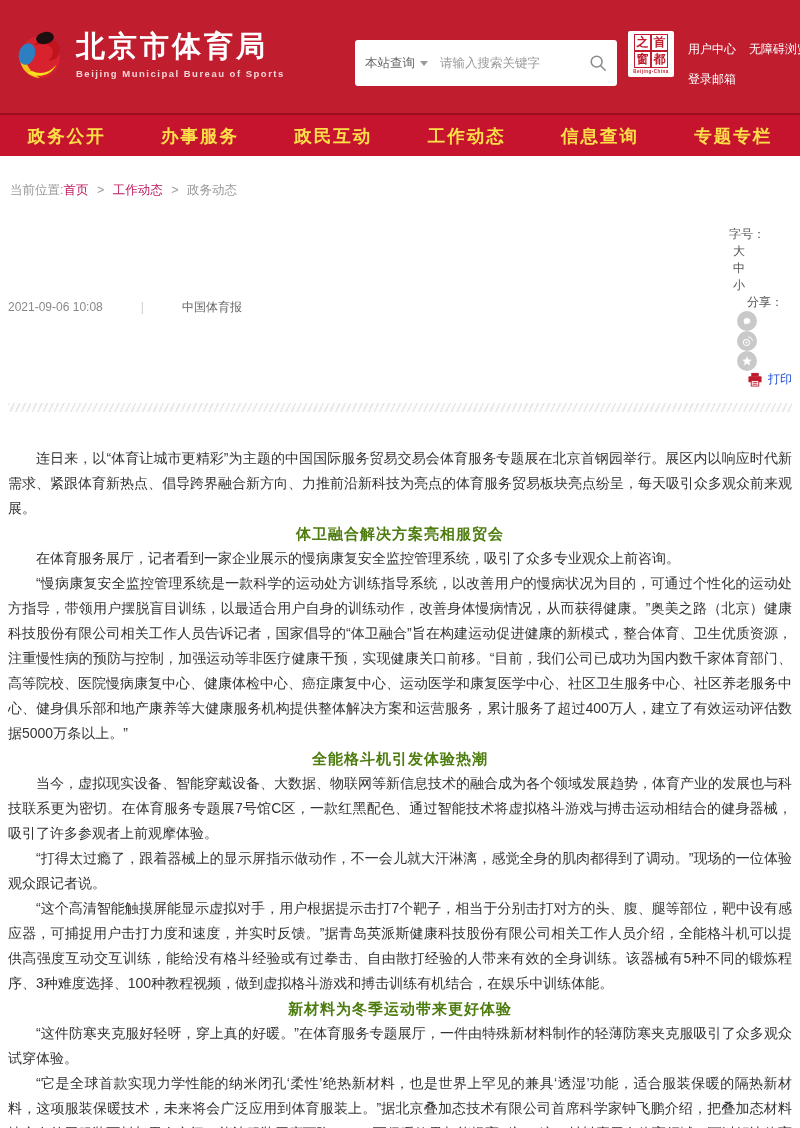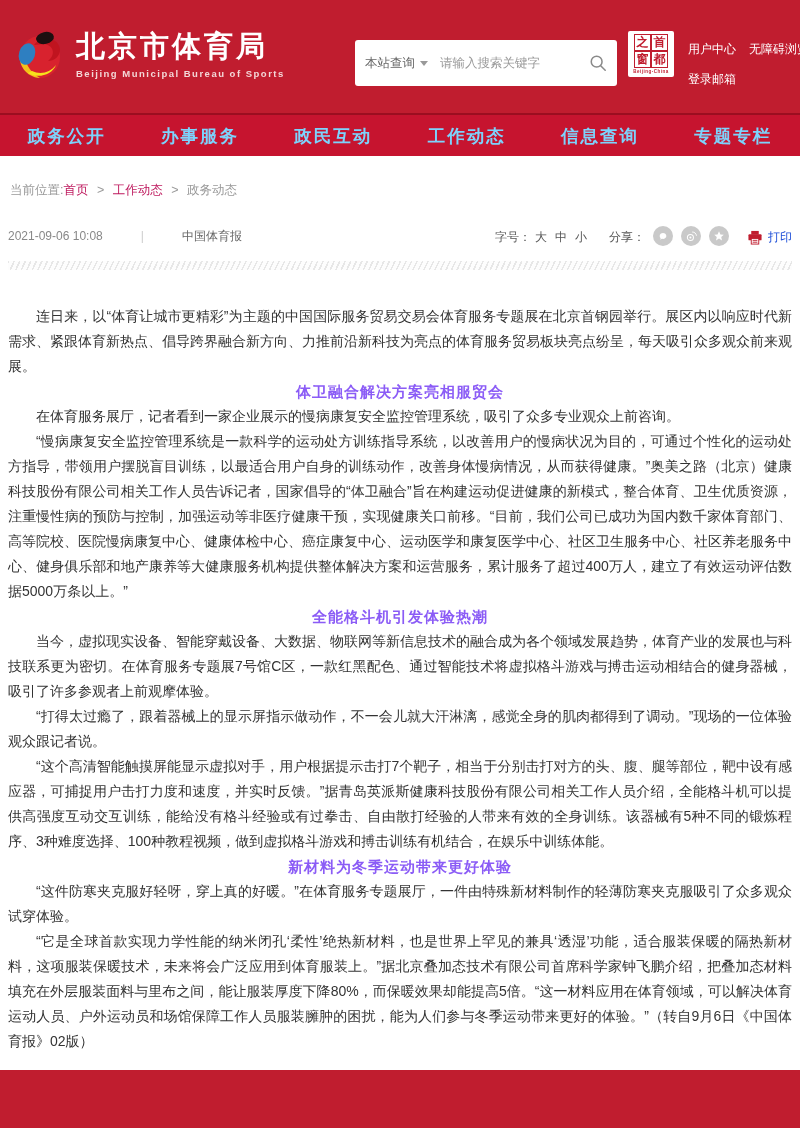--- a/index.html
+++ b/index.html
@@ -27,47 +27,47 @@
     padding:3px 4px 1px; display:flex; flex-direction:column; align-items:center; cursor:pointer; }
   .cw-grid { display:grid; grid-template-columns:17px 17px; grid-template-rows:17px 17px; }
   .cw-grid span { border:1px solid #c01d2f; color:#c01d2f; font-weight:bold; font-size:12px;
     display:flex; align-items:center; justify-content:center; }
   .cw-cap { font-size:4.5px; color:#c01d2f; margin-top:1px; letter-spacing:0.5px; font-weight:bold; }
   .header-links { position:absolute; left:688px; top:41px; color:#fff; font-size:12px; }
   .header-links .row { display:flex; margin-bottom:13px; }
   .header-links a { color:#fff; text-decoration:none; margin-right:13px; white-space:nowrap; cursor:pointer; }
   
   .nav { height:43px; background:#c6142f; border-top:2px solid #9b0e20; display:flex; align-items:center; }
-  .nav a { flex:1; text-align:center; color:#7dd3fc; font-size:17.5px; font-weight:bold; text-decoration:none;
+  .nav a { flex:1; text-align:center; color:#fde047; font-size:17.5px; font-weight:bold; text-decoration:none;
     letter-spacing:2px; cursor:pointer; }
   
   .breadcrumb { padding:26px 10px 0; font-size:12.5px; color:#999; }
   .breadcrumb a { color:#be185d; text-decoration:none; cursor:pointer; }
   .breadcrumb .sep { margin:0 5px; }
   
   .article { padding:0 8px; }
   .art-title { margin-top:30px; text-align:center; font-size:20px; font-weight:bold; color:#333; letter-spacing:1px; }
   .meta-row { margin-top:27px; display:flex; justify-content:space-between; align-items:center; font-size:12px; color:#888; }
   .meta-left { display:flex; align-items:center; }
   .meta-date { color:#888; }
   .meta-div { margin:0 38px; color:#ccc; }
   .meta-src { color:#666; }
-  .meta-right { display:flex; align-items:flex-end; color:#555; }
+  .meta-right { display:flex; align-items:flex-start; color:#555;flex-direction:column; }
   .fs-label, .share-label { color:#555; }
   .fs-size { margin:0 4px; cursor:pointer; color:#555; }
   .share-label { margin-left:18px; }
   .sicon { width:20px; height:20px; border-radius:50%; background:#c9c9c9; display:flex; align-items:center;
     justify-content:center; margin-left:8px; cursor:pointer; }
   .print-btn { display:flex; align-items:center; margin-left:18px; cursor:pointer; color:#1d4ed8; }
   .print-btn svg { margin-right:5px; }
   .hatch { margin-top:15px; height:9px;
     background: repeating-linear-gradient(115deg, #e7e7e7 0 1.5px, #fdfdfd 1.5px 5px); }
   .body-text { margin-top:34px; }
   .body-text p { font-size:14px; line-height:25px; color:#333; text-indent:2em; text-align:justify; }
-  .body-text h3 { font-size:15px; line-height:25px; color:#8b5cf6; text-align:center; font-weight:bold; letter-spacing:1px; }
+  .body-text h3 { font-size:15px; line-height:25px; color:#4d7c0f; text-align:center; font-weight:bold; letter-spacing:1px; }
   
   .footer { margin-top:16px; background:#c01d2f; position:relative; height:137px; color:#fff; }
 </style>
 </head>
 <body>
 
 <svg width="0" height="0" style="position:absolute" aria-hidden="true">
   <defs>
     <g id="qr-sym">
       <rect width="29" height="29" fill="#fff"></rect>

